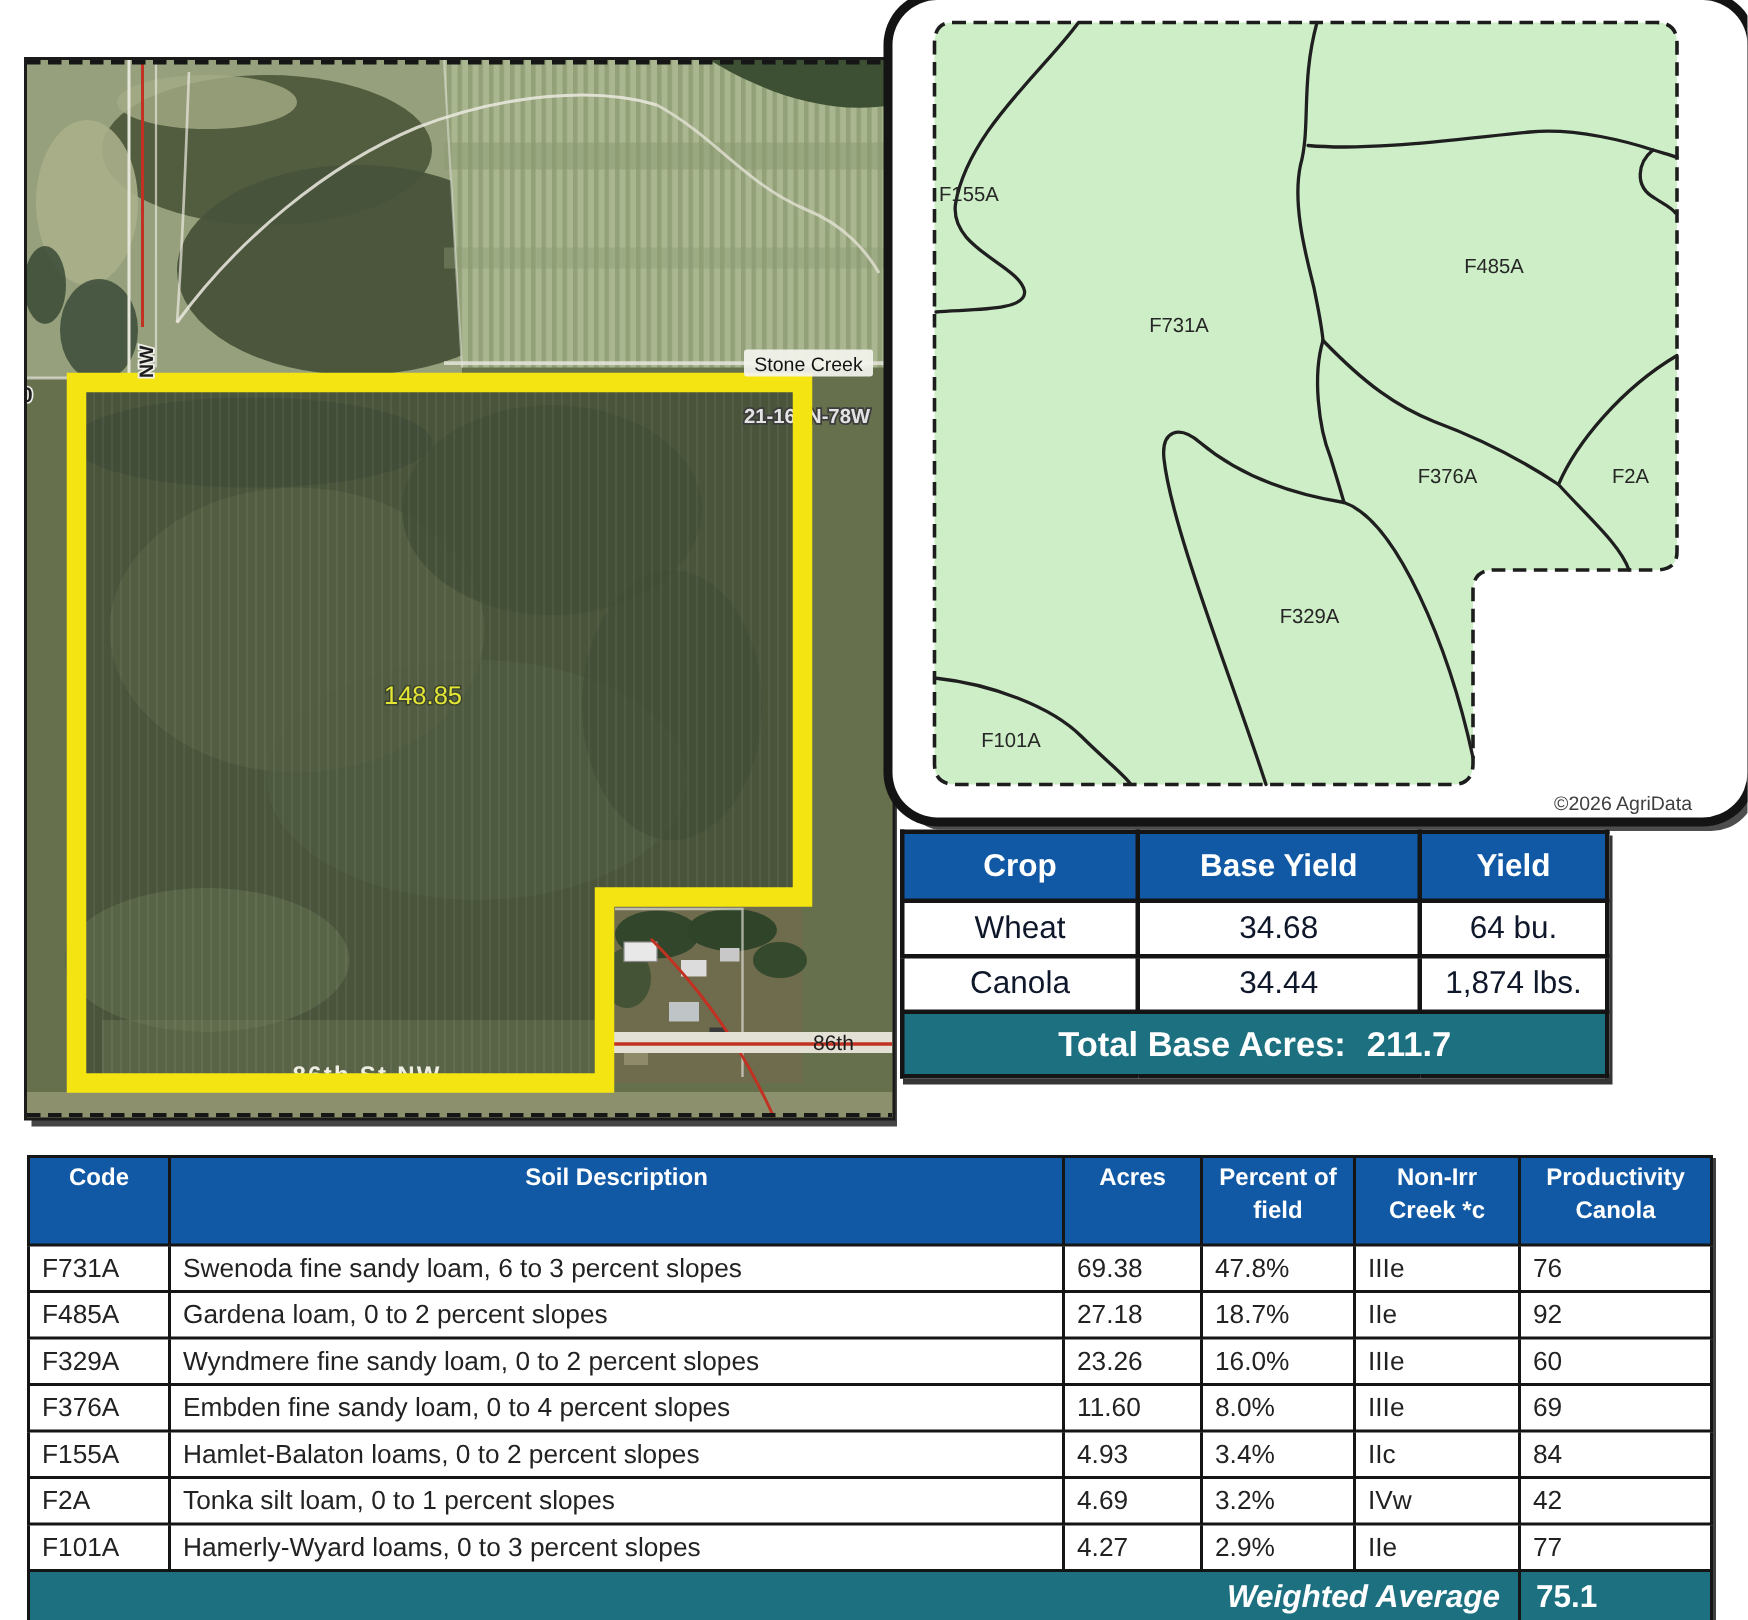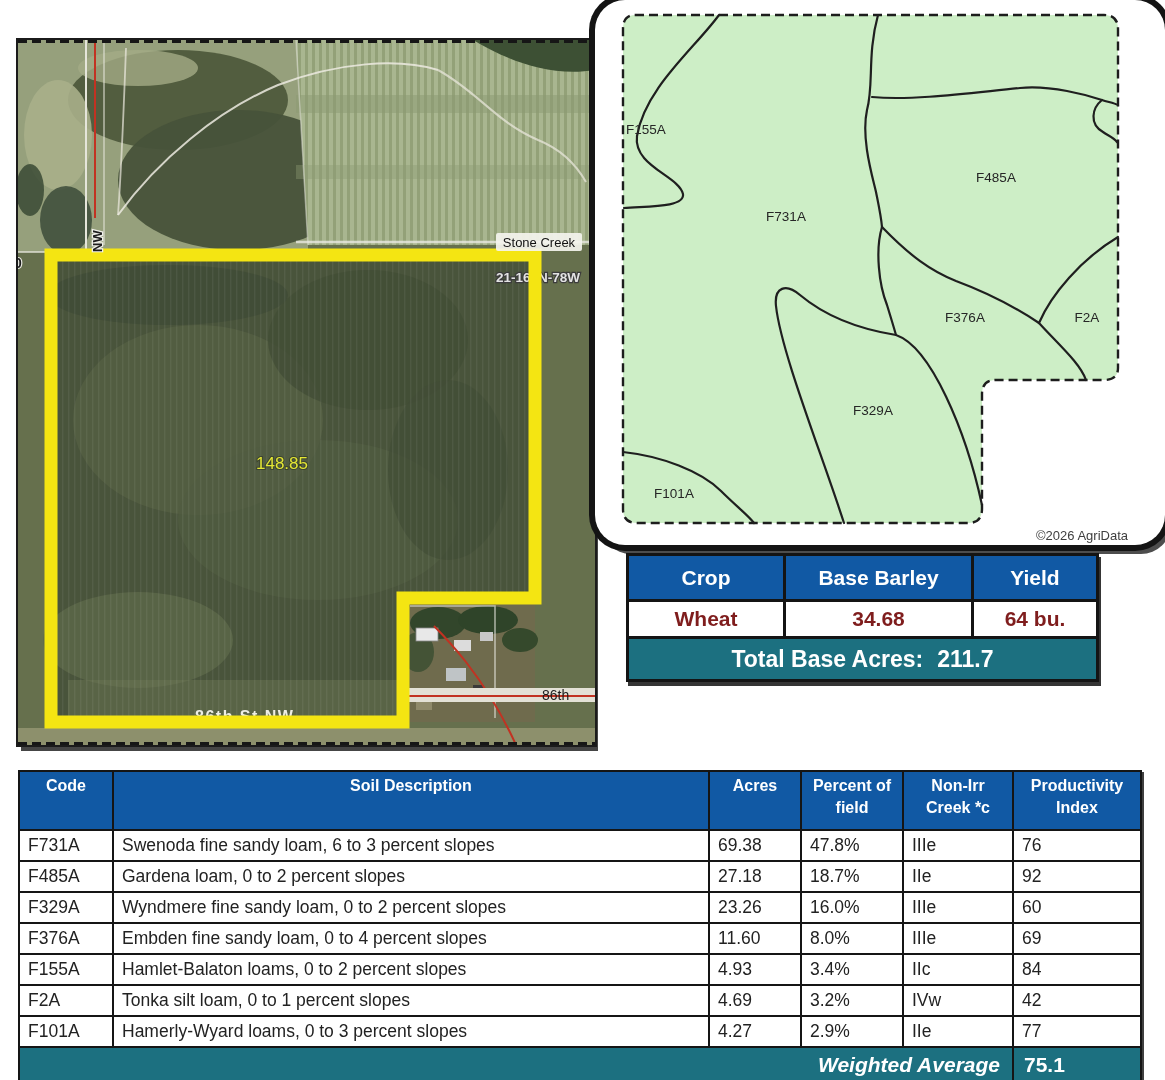--- a/index.html
+++ b/index.html
@@ -20,31 +20,31 @@
     background:#ffffff;border-radius:30px;
     box-shadow:0 0 0 6px #141414, 6px 9px 0 rgba(18,18,18,.75);
     overflow:hidden;
   }
   .card svg{display:block;}
   .region-label{font-family:"Liberation Sans",sans-serif;font-size:13.5px;fill:#262626;}
   .copyright{font-family:"Liberation Sans",sans-serif;font-size:13px;fill:#3f3f3f;}
   
   table{border-collapse:collapse;}
   .crop-table{
-    position:absolute;left:626px;top:553px;width:470px;
+    position:absolute;left:600px;top:553px;width:470px;
     box-shadow:2px 4px 0 rgba(18,18,18,.85);
     background:#fff;table-layout:fixed;
   }
   .crop-table th,.crop-table td{border:3px solid #141414;}
   .crop-table th{
     background:#1159A4;color:#fff;font-weight:bold;font-size:21px;
     height:41px;text-align:center;
   }
   .crop-table td{
-    font-weight:bold;font-size:21px;color:#7f1d1d;text-align:center;height:32px;
+    font-weight:normal;font-size:21px;color:#0f172a;text-align:center;height:32px;
   }
   .crop-table .crop-footer td{
     background:#1C7080;color:#fff;font-size:23px;font-weight:bold;height:38px;
   }
   .crop-table .crop-footer .gap{display:inline-block;width:14px;}
   
   .soil-table{
     position:absolute;left:18px;top:770px;width:1122px;
     box-shadow:0 7px 0 rgba(16,16,16,.9), 2px 2px 0 rgba(16,16,16,.8);
     background:#fff;table-layout:fixed;
@@ -190,29 +190,34 @@
 
 <table class="crop-table">
   <colgroup>
       <col style="width:157px">
       <col style="width:188px">
       <col style="width:125px">
     </colgroup>
   <thead>
     <tr>
       <th>Crop</th>
-      <th>Base Barley</th>
+      <th>Base Yield</th>
       <th>Yield</th>
     </tr>
   </thead>
   <tbody>
       <tr>
         <td>Wheat</td>
         <td>34.68</td>
         <td>64 bu.</td>
+      </tr>
+      <tr>
+        <td>Canola</td>
+        <td>34.44</td>
+        <td>1,874 lbs.</td>
       </tr>
     </tbody>
   <tfoot>
     <tr class="crop-footer">
       <td colspan="3">
         <span>Total Base Acres:</span><span class="gap"></span><span>211.7</span>
       </td>
     </tr>
   </tfoot>
 </table>
@@ -226,21 +231,21 @@
       <col style="width:110px">
       <col style="width:128px">
   </colgroup>
   <thead>
     <tr>
       <th>Code</th>
       <th>Soil Description</th>
       <th>Acres</th>
       <th>Percent of field</th>
       <th>Non-Irr Creek *c</th>
-      <th>Productivity Index</th>
+      <th>Productivity Canola</th>
     </tr>
   </thead>
   <tbody>
       <tr>
         <td>F731A</td>
         <td>Swenoda fine sandy loam, 6 to 3 percent slopes</td>
         <td>69.38</td>
         <td>47.8%</td>
         <td>IIIe</td>
         <td>76</td>

